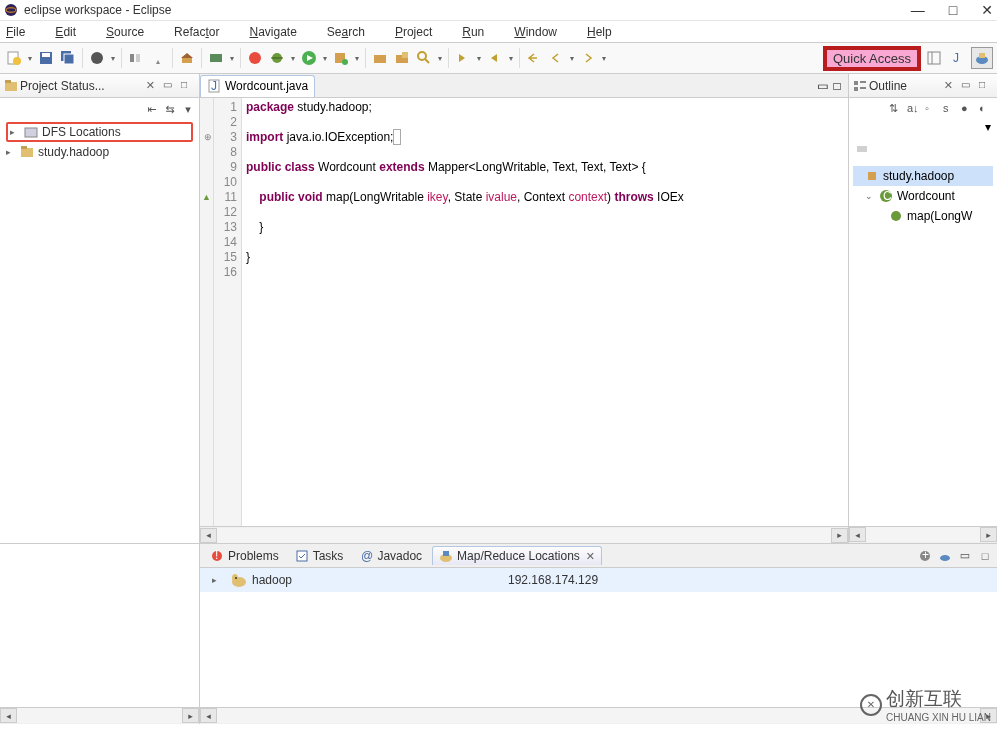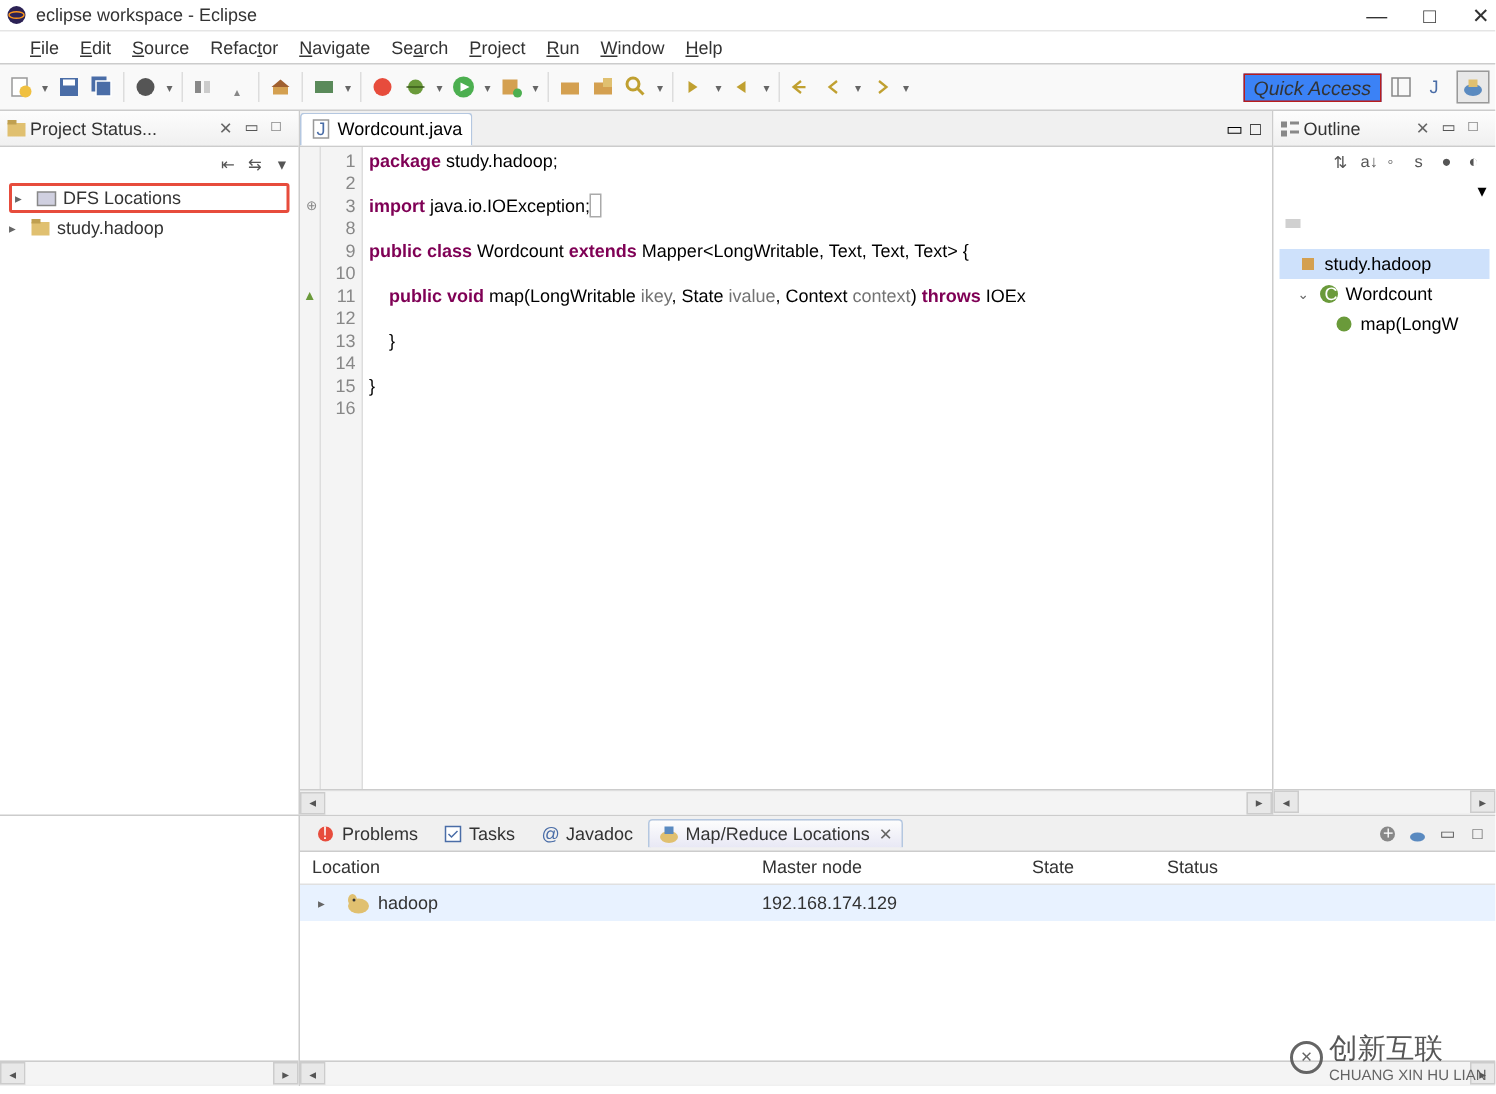--- a/index.html
+++ b/index.html
@@ -4,30 +4,30 @@
 <style>
 * { margin: 0; padding: 0; box-sizing: border-box; font-family: "Segoe UI", Tahoma, sans-serif; font-size: 12px; }
 body { width: 997px; height: 729px; background: #fff; overflow: hidden; position: relative; }
 
 .titlebar { height: 20px; display: flex; align-items: center; padding: 0 4px; background: #fff; }
 .titlebar .t-icon { width: 14px; height: 14px; margin-right: 6px; }
 .titlebar .t-text { flex: 1; color: #333; }
 .window-controls { display: flex; gap: 24px; }
 .window-controls span { font-size: 14px; color: #333; cursor: pointer; }
 
-.menubar { height: 22px; display: flex; align-items: center; padding: 0 20px; gap: 14px; border-top: 1px solid #e5e5e5; }
+.menubar { height: 22px; display: flex; align-items: center; padding: 0 6px; gap: 30px; border-top: 1px solid #e5e5e5; }
 .menubar span { color: #333; cursor: pointer; }
 .menubar span u { text-decoration: underline; }
 
 .toolbar { height: 32px; display: flex; align-items: center; padding: 2px 4px; border-top: 1px solid #ccc; border-bottom: 1px solid #ccc; background: #f9f9f9; gap: 2px; }
 .tb-btn { width: 20px; height: 20px; display: flex; align-items: center; justify-content: center; cursor: pointer; }
 .tb-sep { width: 1px; height: 20px; background: #ddd; margin: 0 2px; }
 .tb-drop { width: 8px; display: flex; align-items: center; justify-content: center; color: #666; font-size: 8px; cursor: pointer; }
 .toolbar .spacer { flex: 1; }
-.quick-access { border: 1px solid #b91c1c; background: #3b82f6; padding: 1px 6px; font-size: 13px; color: #333; font-style: italic; }
+.quick-access { border: 4px solid #b91c1c; background: #f9a8d4; padding: 1px 6px; font-size: 13px; color: #333; }
 .persp-btn { width: 22px; height: 22px; border: 1px solid transparent; display: flex; align-items: center; justify-content: center; cursor: pointer; }
 .persp-btn.active { border: 1px solid #999; background: #e8e8e8; }
 
 .main { display: flex; height: 470px; border-bottom: 1px solid #ccc; }
 .left-pane { width: 200px; border-right: 1px solid #ccc; display: flex; flex-direction: column; }
 .pane-header { height: 24px; background: linear-gradient(#fdfdfd,#f0f0f0); border-bottom: 1px solid #ccc; display: flex; align-items: center; padding: 0 4px; gap: 2px; }
 .pane-header .ph-icon { width: 14px; height: 14px; }
 .pane-header .ph-title { flex: 1; color: #333; overflow: hidden; text-overflow: ellipsis; white-space: nowrap; }
 .pane-header .ph-x { font-size: 11px; color: #666; padding: 0 4px; cursor: pointer; }
 .pane-header .ph-btn { width: 14px; height: 14px; margin-left: 2px; cursor: pointer; font-size: 10px; color: #555; }
@@ -42,21 +42,21 @@
 
 .center-pane { flex: 1; display: flex; flex-direction: column; border-right: 1px solid #ccc; }
 .editor-tabs { height: 24px; display: flex; align-items: center; background: #f0f0f0; border-bottom: 1px solid #ccc; }
 .editor-tab { height: 22px; display: flex; align-items: center; background: #fff; border: 1px solid #b4c7e0; border-bottom: none; border-radius: 3px 3px 0 0; padding: 0 6px; gap: 4px; }
 .editor-tabs .spacer { flex: 1; }
 .editor-body { display: flex; flex: 1; overflow: hidden; }
 .ruler { width: 14px; background: #f4f4f4; border-right: 1px solid #ddd; }
 .gutter { width: 28px; background: #f4f4f4; border-right: 1px solid #ddd; text-align: right; padding: 2px 4px 0 0; color: #888; font-family: Consolas, monospace; font-size: 12px; line-height: 15px; }
 .code { flex: 1; padding: 2px 4px; font-family: Consolas, monospace; font-size: 12px; line-height: 15px; white-space: pre; overflow: hidden; }
 .kw { color: #7f0055; font-weight: bold; }
-.var { color: #737373; }
+.var { color: #be185d; }
 .code-scroll-h { height: 17px; background: #f0f0f0; border-top: 1px solid #ccc; display: flex; align-items: center; }
 .scroll-arrow { width: 17px; height: 15px; display:flex; align-items:center; justify-content:center; background:#e8e8e8; border:1px solid #ccc; font-size:9px; color:#555; cursor:pointer;}
 .scroll-track { flex:1; height:15px; background:#f4f4f4; }
 
 .right-pane { width: 148px; display: flex; flex-direction: column; }
 .outline-toolbar { height: 22px; display: flex; align-items: center; justify-content: flex-end; gap: 4px; padding: 0 4px; }
 .outline-toolbar .ot-btn { width: 14px; height: 14px; cursor: pointer; font-size:11px; color:#555; }
 .outline-tree { padding: 2px 4px; flex:1; overflow:hidden;}
 .outline-item { display: flex; align-items: center; height: 20px; gap: 4px; cursor: pointer; }
 .outline-item.selected { background: #cee1fb; }
@@ -489,26 +489,20 @@
         </span>
       <span class="bt-btn">
           <svg width="14" height="14">
             <ellipse cx="7" cy="9" rx="5" ry="3" fill="#5a8ac0"></ellipse>
           </svg>
         </span>
       <span class="bt-btn">▭</span>
       <span class="bt-btn">□</span>
     </div>
     <div class="table">
-      <div class="table-header">
-        <div class="th col-loc">Location</div>
-        <div class="th col-master">Master node</div>
-        <div class="th col-state">State</div>
-        <div class="th col-status">Status</div>
-      </div>
       <div class="table-row">
         <div class="td col-loc" style="display:flex;align-items:center">
           <span class="row-arrow">▸</span>
           <span class="row-icon">
               <svg width="18" height="18">
                 <ellipse cx="9" cy="11" rx="7" ry="5" fill="#e0c070"></ellipse>
                 <ellipse cx="5" cy="7" rx="3" ry="4" fill="#e0c070"></ellipse>
                 <circle cx="6" cy="7" r="1" fill="#333"></circle>
               </svg>
             </span>

